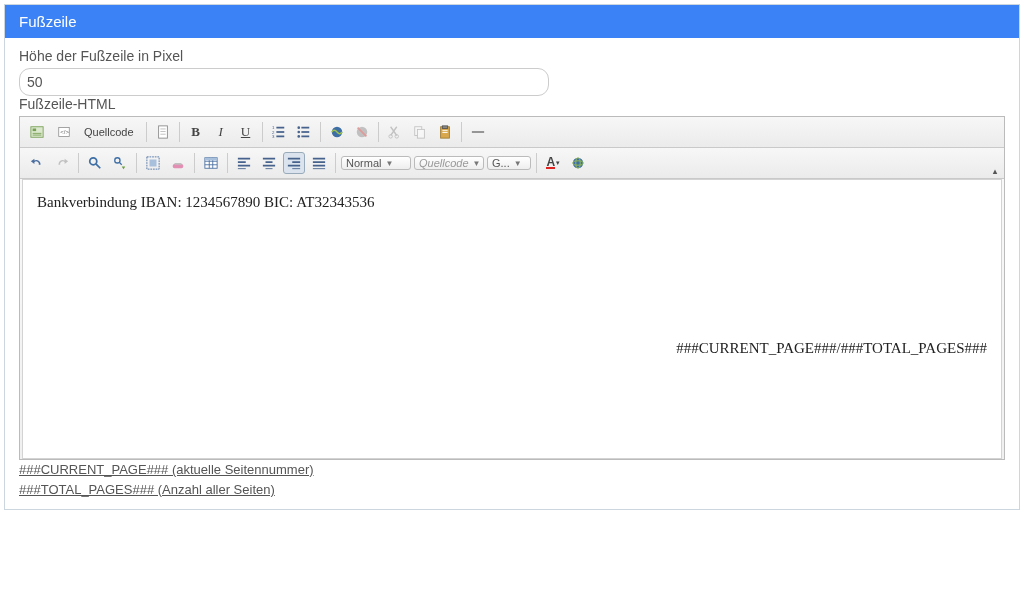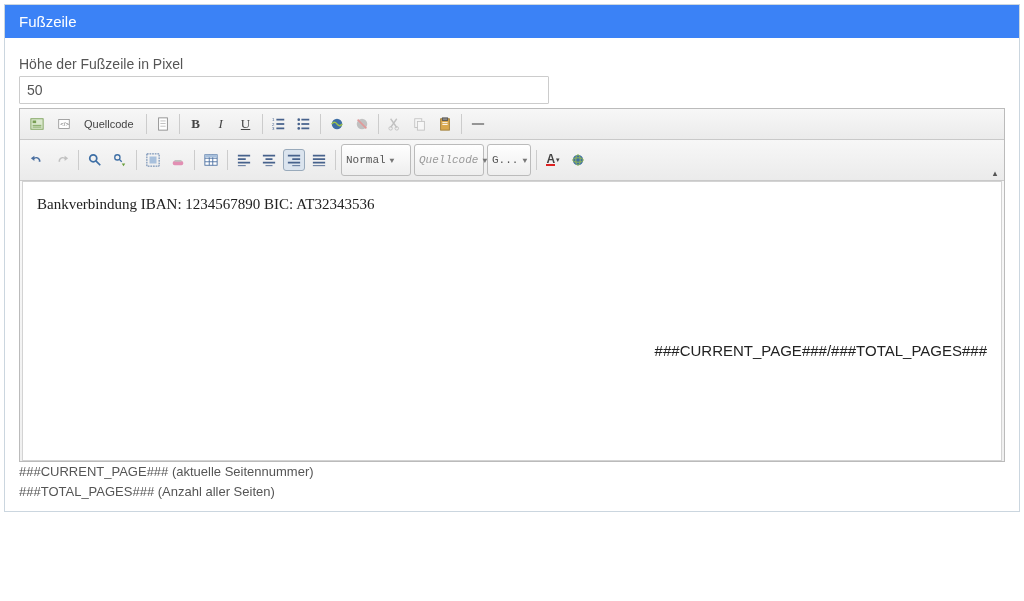--- a/index.html
+++ b/index.html
@@ -1,53 +1,54 @@
 <!DOCTYPE html>
 <html><head>
 <meta charset="utf-8">
 <style>
 * { box-sizing: border-box; margin: 0; padding: 0; }
 body { font-family: Arial, Helvetica, sans-serif; font-size: 13px; background: #fff; color: #333; width: 1024px; }
 .panel { border: 1px solid #cbd6df; margin: 4px; }
 .panel-header { background: #3b82f6; color: #fff; padding: 8px 14px; font-size: 15px; }
 .panel-body { padding: 10px 14px; }
-.form-label { color: #555; font-size: 14px; margin-bottom: 4px; margin-top: 8px; display: block; }
-.form-input { width: 530px; padding: 5px 7px; border: 1px solid #ccc; border-radius: 1px; font-size: 14px; color: #555; }
+.form-label { color: #555; font-size: 14px; margin-bottom: 4px; margin-top: 0; display: block; }
+.form-input { width: 530px; padding: 5px 7px; border: 1px solid #ccc; border-radius: 11px; font-size: 14px; color: #555; }
 .editor-wrap { border: 1px solid #bbb; background: linear-gradient(#fafafa,#f0f0f0); margin-top: 4px; }
 .toolbar { padding: 4px 6px; border-bottom: 1px solid #c9c9c9; background: linear-gradient(#f7f7f7,#ebebeb); display: flex; flex-wrap: wrap; align-items: center; gap: 3px; }
 .toolbar + .toolbar { position: relative; }
 .tbtn { width: 22px; height: 22px; display:inline-flex; align-items:center; justify-content:center; border: 1px solid transparent; border-radius: 3px; cursor: pointer; font-size: 11px; color: #444; }
 .tbtn svg { width: 14px; height: 14px; }
 .tbtn.active { border: 1px solid #9ab; background: #dbe4ee; }
 .tsep { width: 1px; height: 20px; background: #ccc; margin: 0 2px; }
 .tlabel-btn { height: 22px; padding: 0 6px; display:inline-flex; align-items:center; border:1px solid transparent; border-radius:3px; cursor:pointer; font-size:11px; color:#444; gap:14px;}
-.tselect { height: 32px; font-size: 11px; border: 1px solid #bbb; background: linear-gradient(#fff,#eee); display:inline-flex; align-items:center; padding: 0 4px; gap: 4px; border-radius:3px; color:#555; cursor:pointer;font-family:Liberation Mono, monospace; }
+.tselect { height: 14px; font-size: 11px; border: 1px solid #bbb; background: linear-gradient(#fff,#eee); display:inline-flex; align-items:center; padding: 0 4px; gap: 4px; border-radius:3px; color:#555; cursor:pointer; }
 .tselect .arrow { font-size: 8px; color: #777; }
 .tselect.italic span:first-child { font-style: italic; color:#999; }
 .dim { opacity: 0.45; pointer-events: none; }
 .collapse-btn { position:absolute; right:4px; bottom:2px; width:10px; height:10px; font-size:9px; color:#555; display:flex; align-items:center; justify-content:center; cursor:pointer; }
 .editor-content { background: #fff; border: 1px solid #d3d3d3; margin: 0 2px; padding: 14px; min-height: 280px; font-family: 'Times New Roman', serif; font-size: 15px; color:#222; position:relative; }
 .editor-content p { margin-bottom: 12px; }
-.editor-content .pager { text-align: right; position:absolute; right:14px; top: 160px; font-family:Liberation Sans, sans-serif; }
+.editor-content .pager { text-align: right; position:absolute; right:14px; top: 160px; font-family:Liberation Serif, serif; }
 .pathbar { padding: 5px 10px; font-size: 12px; color:#666; background: linear-gradient(#f2f2f2,#e8e8e8); border-top:1px solid #ccc; display:flex; justify-content:space-between; }
 .resize-handle { width:14px; height:14px; cursor:nwse-resize; position:relative; }
 .resize-handle::before { content:''; position:absolute; right:0; bottom:0; width:0;height:0; border-left:10px solid transparent; border-bottom:10px solid #aaa; }
 h2.section-h { font-size: 26px; font-weight: 400; color:#333; margin: 28px 0 12px 0; }
-.ph-line { color:#555; font-size:13px; line-height:1.5; }
+.ph-line { color:#555; font-size:13px; line-height:1.5;text-decoration:underline; }
 </style>
 </head>
 <body>
 
 <div class="panel">
   <div class="panel-header">
     <span>Fußzeile</span>
   </div>
   <div class="panel-body">
     <label class="form-label">Höhe der Fußzeile in Pixel</label>
     <input class="form-input" value="50" style="">
+    <label class="form-label">Fußzeile-HTML</label>
 
     <div class="editor-wrap">
 
       <div class="toolbar">
         <span class="tbtn">
             <svg viewBox="0 0 16 16">
               <rect x="1" y="2" width="14" height="12" fill="#dbe8ce" stroke="#789e54"></rect>
               <rect x="3" y="4" width="4" height="3" fill="#789e54"></rect>
               <rect x="3" y="9" width="10" height="1" fill="#789e54"></rect>
               <rect x="3" y="11" width="10" height="1" fill="#789e54"></rect>

